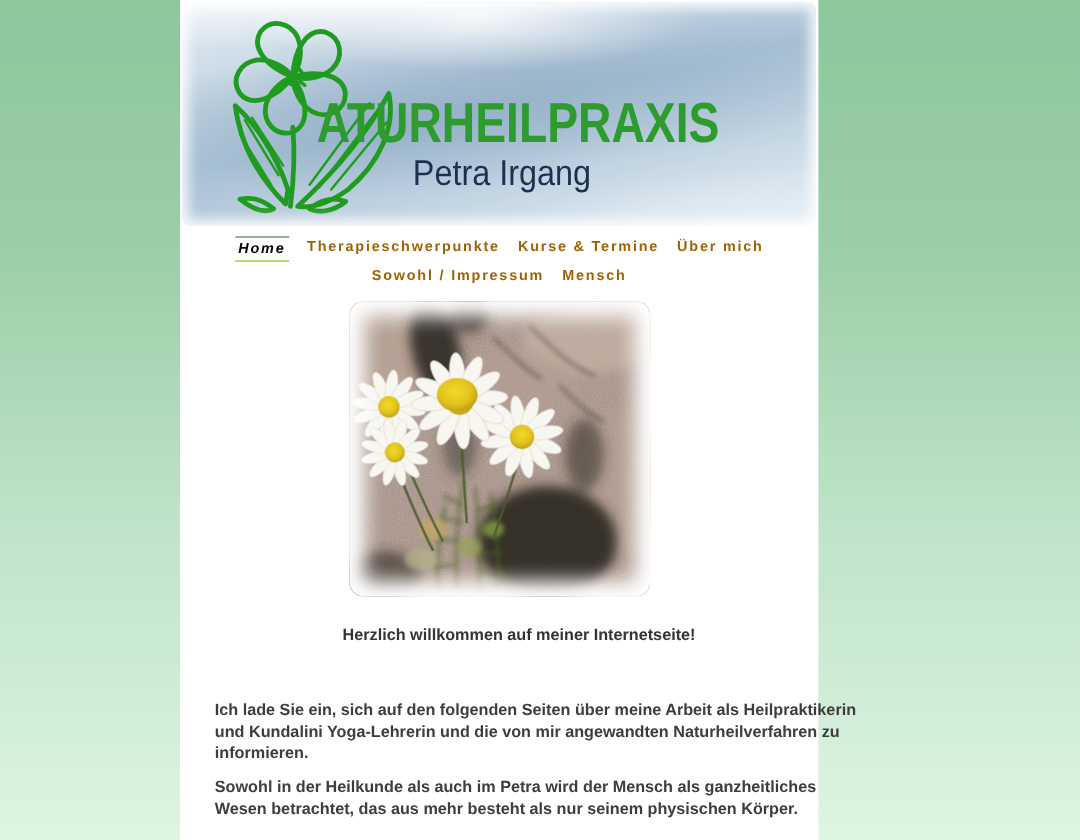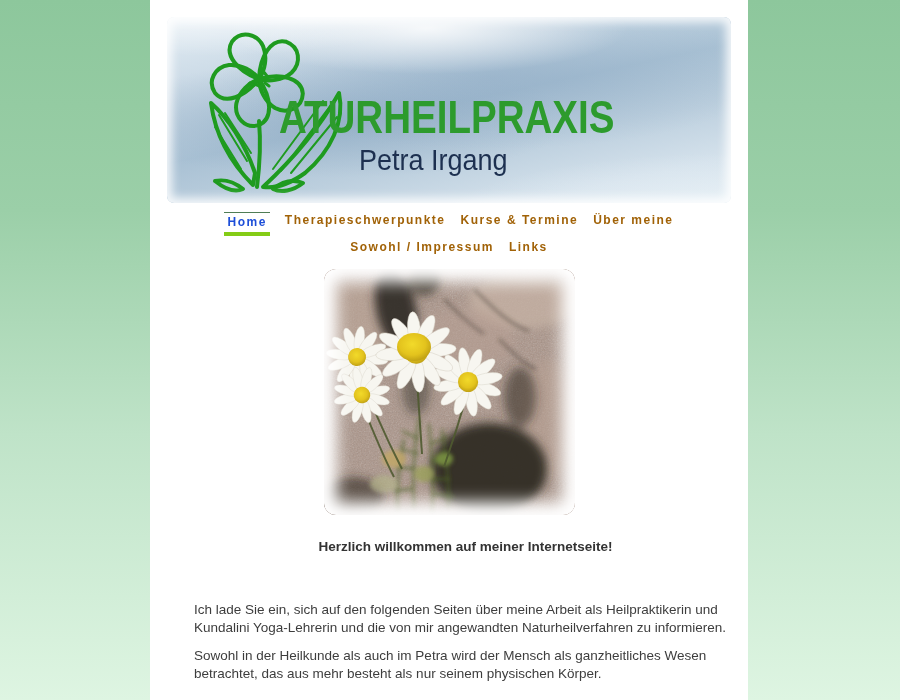--- a/index.html
+++ b/index.html
@@ -3,22 +3,22 @@
 <meta charset="utf-8">
 <style>
   * { margin:0; padding:0; box-sizing:border-box; }
   html,body { width:900px; height:700px; overflow:hidden; }
   body { font-family:"Liberation Sans", sans-serif; }
   .page {
     width:900px; height:700px; overflow:hidden; position:relative;
     background:linear-gradient(180deg,#8dc79c 0%, #9bcfa8 30%, #bfe3c8 62%, #def5e2 100%);
   }
   .content-col {
-    position:absolute; left:150px; top:0; width:598px; height:700px;
-    background:#ffffff; padding:15px;
+    position:absolute; left:150px; top:0; width:532px; height:700px;
+    background:#ffffff; padding:0;
   }
   
   .header-banner {
     position:relative; margin:2px 2px 0 2px; height:186px; border-radius:7px; overflow:hidden;
     background:
       radial-gradient(55% 38% at 46% 6%, rgba(255,255,255,.85), rgba(255,255,255,0) 65%),
       radial-gradient(70% 55% at 8% -12%, rgba(255,255,255,.9), rgba(255,255,255,0) 60%),
       radial-gradient(90% 70% at 100% 115%, rgba(236,244,249,.9), rgba(236,244,249,0) 60%),
       radial-gradient(75% 60% at 58% 32%, rgba(132,162,190,.45), rgba(132,162,190,0) 65%),
       radial-gradient(60% 45% at 30% 55%, rgba(120,152,182,.40), rgba(120,152,182,0) 70%),
@@ -41,38 +41,39 @@
     transform:scaleX(.9); transform-origin:left center; white-space:nowrap;
   }
   
   .nav { margin-top:9px; text-align:center; line-height:16px; }
   .nav-row { display:flex; justify-content:center; gap:15px; margin-bottom:3px; }
   .nav a {
     font-size:12px; font-weight:700; letter-spacing:1.5px;
     color:#a16207; text-decoration:none; white-space:nowrap;
   }
   .nav a.active {
-    color:#1d4ed8; border-top:1px solid #4f7d55; border-bottom:4px solid #84cc16;
+    color:#000000; border-top:1px solid #4f7d55; border-bottom:1px solid #84cc16;
     padding:1px 3px 2px 3px;
+    font-style:italic;
   }
   
   .photo-wrap { display:flex; justify-content:center; margin-top:14px; }
   .photo {
     position:relative; width:251px; height:246px; border-radius:12px; overflow:hidden;
   }
   .photo::after {
     content:''; position:absolute; inset:0; border-radius:12px;
     box-shadow: inset 0 0 16px 13px #ffffff; pointer-events:none;
   }
   
   .welcome {
     margin-top:24px; text-align:center;
     font-size:13.5px; font-weight:700; color:#333333;margin-left:33px;
   }
-  .body-text { width:540px; margin-left:29px; }
+  .body-text { width:540px; margin-left:29px;font-weight:bold; }
   .body-text p {
     font-size:13.5px; color:#3d3d3d; line-height:18px;
   }
   .p1 { margin-top:47px; }
   .p2 { margin-top:10px; }
   .quote {
     margin-top:29px; text-align:center;
     font-size:14px; font-weight:700; color:#333333;
   }
 </style>
@@ -110,25 +111,25 @@
       </svg>
       <div class="brand-line">ATURHEILPRAXIS</div>
       <div class="brand-sub">Petra Irgang</div>
     </div>
 
     <nav class="nav">
       <div class="nav-row">
         <a href="#" class="active">Home</a>
         <a href="#">Therapieschwerpunkte</a>
         <a href="#">Kurse &amp; Termine</a>
-        <a href="#">Über meine</a>
+        <a href="#">Über mich</a>
       </div>
       <div class="nav-row">
         <a href="#">Sowohl / Impressum</a>
-        <a href="#">Links</a>
+        <a href="#">Mensch</a>
       </div>
     </nav>
 
     <div class="photo-wrap">
       <div class="photo">
         <svg width="251" height="246" viewBox="0 0 251 246">
           <defs>
             <filter id="speckle" x="0" y="0" width="100%" height="100%">
               <feTurbulence type="fractalNoise" baseFrequency="0.75" numOctaves="3" stitchTiles="stitch" result="n"></feTurbulence>
               <feColorMatrix in="n" type="saturate" values="0"></feColorMatrix>

